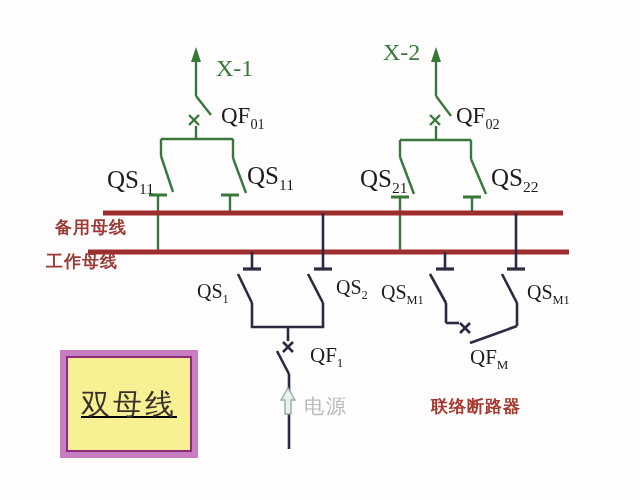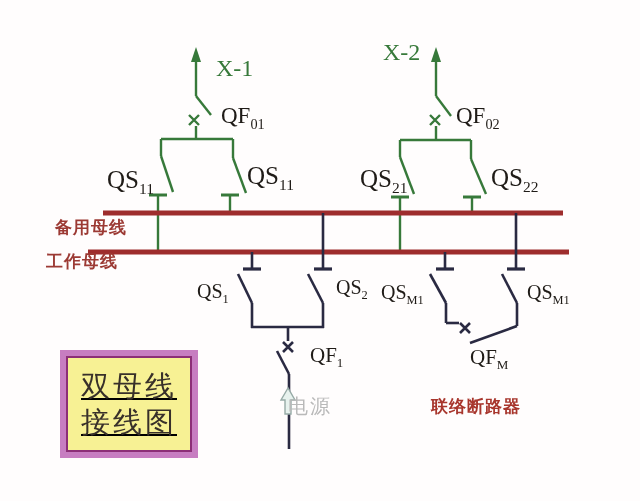--- a/index.html
+++ b/index.html
@@ -149,22 +149,21 @@
   </div>
 
   <div class="lbl qf" style="left:310px;top:344px;">
     <span>QF</span><sub>1</sub>
   </div>
   <div class="lbl qf" style="left:454px;top:346px;margin-left:16px;">
     <span>QF</span><sub>M</sub>
   </div>
   <div class="lbl tie" style="left:431px;top:369px;margin-top:29px;">联络断路器</div>
 
-  <div class="lbl power" style="left:288px;top:396px;">电源</div>
+  <div class="lbl power" style="left:304px;top:396px;">电源</div>
 
   <div class="titlebox">
     <div class="titlebox-inner">
       <span>双母线</span>
-      <span>接线图</span>
     </div>
   </div>
 
 </div>
 
 </body></html>

